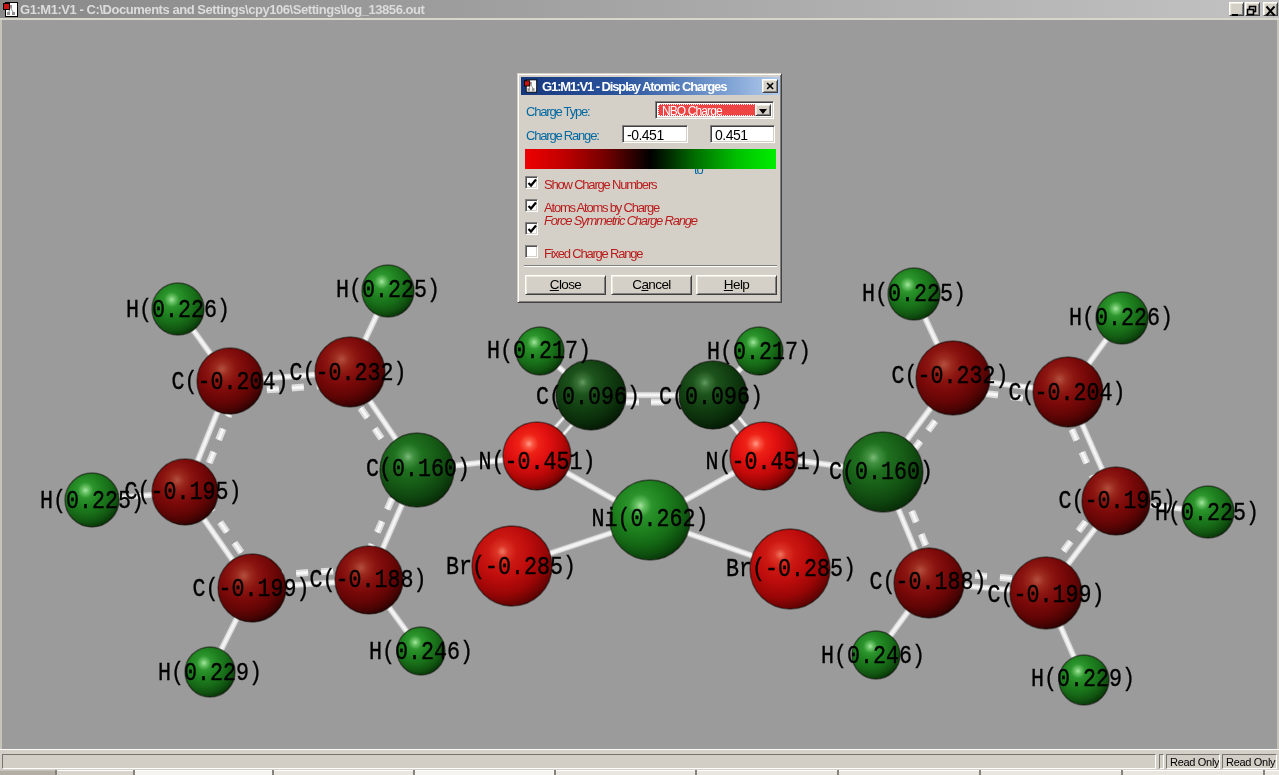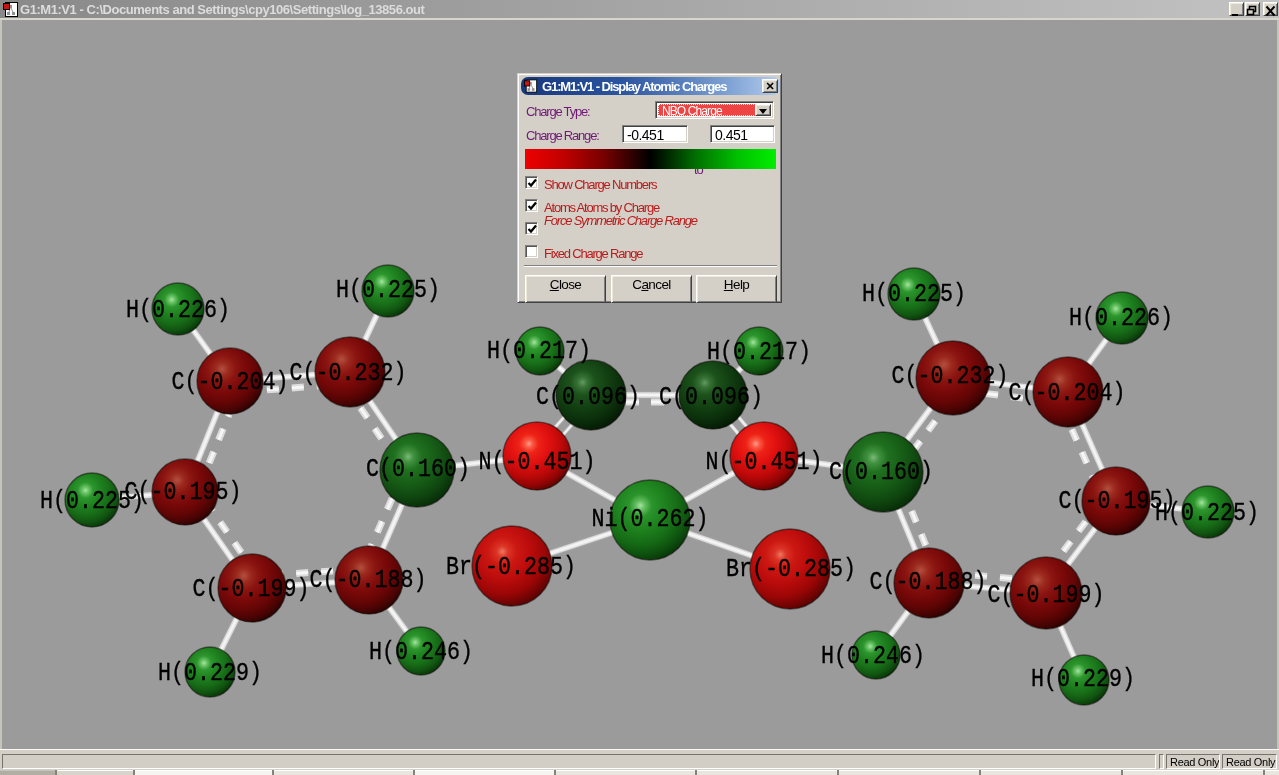--- a/index.html
+++ b/index.html
@@ -12,35 +12,35 @@
 
 #canvas{left:0;top:20px;width:1279px;height:729px;background:#9b9b9b;border-left:2px solid #c6c3ba;border-right:2px solid #c6c3ba;}
 
 #statusbar{left:0;top:749px;width:1279px;height:21px;background:#d4d0c8;border-top:1px solid #fbfaf6;}
 .sunken{position:absolute;top:4px;height:15px;border:1px solid;border-color:#76726c #ffffff #ffffff #76726c;background:#d2cec6;font-size:11px;letter-spacing:-0.3px;color:#000;line-height:13px;padding-top:1px;white-space:nowrap;overflow:hidden;}
 
 #taskbar{left:0;top:770px;width:1279px;height:5px;background:#86827a;}
 .tseg{position:absolute;top:0px;height:5px;background:#e9e6e0;border-top:1px solid #fff;}
 
 #dialog{left:517px;top:73px;width:265px;height:230px;background:#d4d0c8;border:1px solid;border-color:#d4d0c8 #404040 #404040 #d4d0c8;box-shadow:inset 1px 1px 0 #ffffff, inset -1px -1px 0 #808080;padding:3px;}
-#dtitle{position:absolute;left:3px;top:3px;width:259px;height:18px;background:linear-gradient(to right,#16377c 0%,#2c56a0 40%,#7ea2d4 80%,#b4ccec 100%);border-radius:7px;}
+#dtitle{position:absolute;left:3px;top:3px;width:259px;height:18px;background:linear-gradient(to right,#16377c 0%,#2c56a0 40%,#7ea2d4 80%,#b4ccec 100%);}
 #dtitle .dtext{position:absolute;left:21px;top:2px;font-size:13px;font-weight:bold;color:#fff;white-space:nowrap;letter-spacing:-1.1px;}
 #dclose{position:absolute;right:2px;top:2px;width:16px;height:14px;background:#d4d0c8;border:1px solid;border-color:#ffffff #404040 #404040 #ffffff;box-shadow:inset 1px 1px 0 #ece9d8, inset -1px -1px 0 #808080;font-size:11px;font-weight:bold;text-align:center;line-height:12px;color:#000;}
-.dlabel{position:absolute;font-size:13px;letter-spacing:-1.2px;color:#701a75;white-space:nowrap;}
+.dlabel{position:absolute;font-size:13px;letter-spacing:-1.2px;color:#0369a1;white-space:nowrap;}
 .dfield{position:absolute;background:#fff;border:1px solid;border-color:#808080 #ffffff #ffffff #808080;box-shadow:inset 1px 1px 0 #404040, inset -1px -1px 0 #d4d0c8;font-size:14px;letter-spacing:-0.5px;color:#000;padding:1px 0 0 4px;white-space:nowrap;}
 #combo{position:absolute;left:137px;top:27px;width:119px;height:18px;background:#fff;border:1px solid;border-color:#808080 #ffffff #ffffff #808080;box-shadow:inset 1px 1px 0 #404040, inset -1px -1px 0 #d4d0c8;}
 #combosel{position:absolute;left:2px;top:2px;right:17px;bottom:2px;background:#ef4444;outline:1px dotted #ffffff;outline-offset:-1px;color:#fff;font-size:12px;letter-spacing:-0.9px;line-height:12px;padding:1px 0 0 4px;white-space:nowrap;}
 #combobtn{position:absolute;right:2px;top:2px;width:16px;height:12px;background:#d4d0c8;border:1px solid;border-color:#ffffff #404040 #404040 #ffffff;box-shadow:inset 1px 1px 0 #ece9d8, inset -1px -1px 0 #808080;}
 #combobtn:after{content:"";position:absolute;left:3px;top:4px;border:4px solid transparent;border-top:5px solid #000;}
 #gradbar{position:absolute;left:7px;top:75px;width:251px;height:20px;background:linear-gradient(to right,#ee0000 0%,#c20000 15%,#740000 32%,#1a0000 46%,#000000 50%,#001600 54%,#007000 68%,#00c200 85%,#00ee00 100%);}
 .cb{position:absolute;left:7px;width:13px;height:13px;background:#fff;border:1px solid;border-color:#808080 #ffffff #ffffff #808080;box-shadow:inset 1px 1px 0 #555553, inset -1px -1px 0 #d4d0c8;}
 .cb svg{position:absolute;left:1px;top:1px;}
 .cblabel{position:absolute;left:26px;font-size:13px;letter-spacing:-1.2px;color:#b91c1c;white-space:nowrap;}
 #sep{position:absolute;left:6px;top:191px;width:253px;height:2px;border-top:1px solid #808080;border-bottom:1px solid #ffffff;}
-.dbtn{position:absolute;top:201px;width:81px;height:28px;background:#d4d0c8;border:1px solid;border-color:#ffffff #404040 #404040 #ffffff;box-shadow:inset 1px 1px 0 #ece9d8, inset -1px -1px 0 #808080;font-size:13.5px;letter-spacing:-0.6px;color:#000;text-align:center;line-height:17px;}
+.dbtn{position:absolute;top:201px;width:81px;height:20px;background:#d4d0c8;border:1px solid;border-color:#ffffff #404040 #404040 #ffffff;box-shadow:inset 1px 1px 0 #ece9d8, inset -1px -1px 0 #808080;font-size:13.5px;letter-spacing:-0.6px;color:#000;text-align:center;line-height:17px;}
 .ul{text-decoration:underline;}
 </style></head>
 <body>
 <div class="abs" id="canvas"></div>
 <svg width="1279" height="775" viewBox="0 0 1279 775" style="position:absolute;left:0;top:0">
 <defs>
 <radialGradient id="cred" cx="0.38" cy="0.32" r="0.72">
 <stop offset="0" stop-color="#b2503f"></stop>
 <stop offset="0.14" stop-color="#9c2a1e"></stop>
 <stop offset="0.30" stop-color="#8a1410"></stop>

